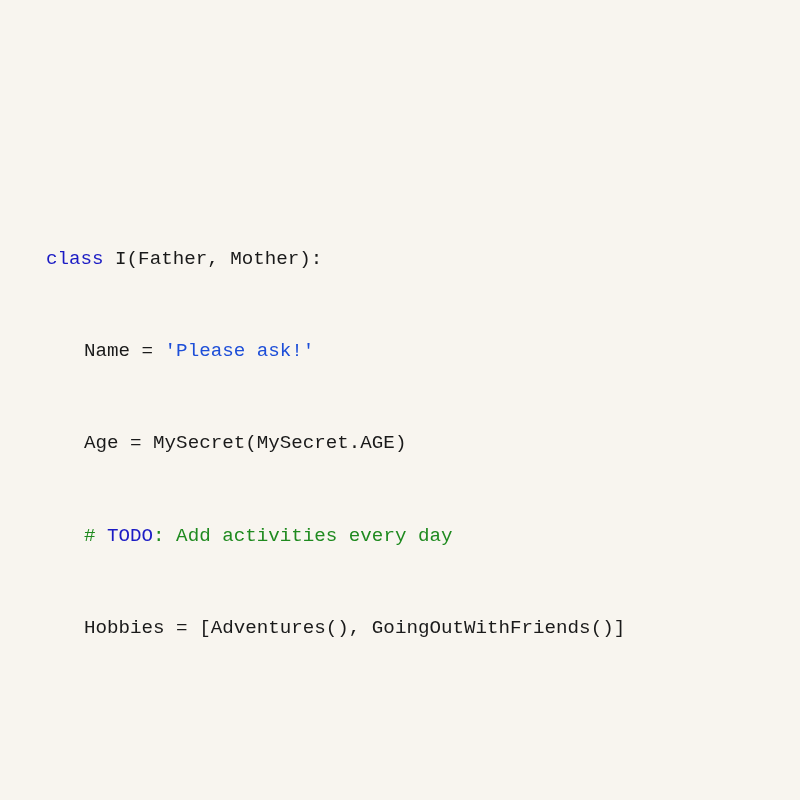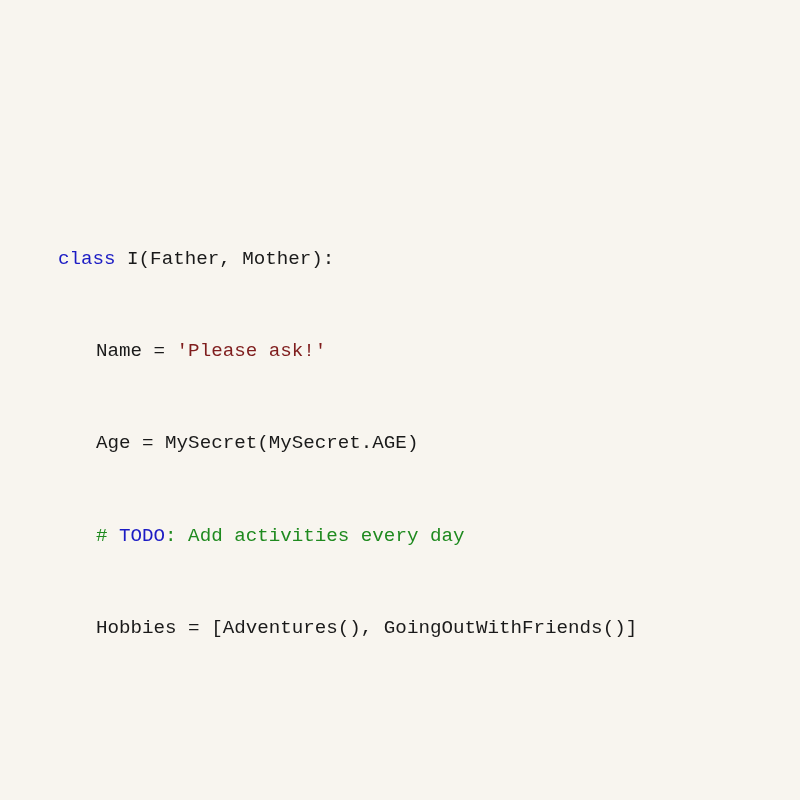--- a/index.html
+++ b/index.html
@@ -13,25 +13,25 @@
     .code {
       position: absolute;
       left: 46px;
       top: 182px;
       font-family: "Liberation Mono", "DejaVu Sans Mono", monospace;
       font-size: 19.2px;
       line-height: 30.8px;
       color: #1a1a1a;
       white-space: pre;
     }
-    .line { height: 30.8px; display: block; margin-left: 12px; }
+    .line { height: 30.8px; display: block; }
     .indent-0 { padding-left: 0; }
     .indent-1 { padding-left: 38px; }
     .kw { color: #1b1bc4; }
-    .str { color: #7f1d1d; }
+    .str { color: #1d4ed8; }
     .cm { color: #1f8a1f; }
     .todo { color: #1b1bc4; }
   </style>
 </head>
 <body>
 
 <div class="code">
   <span class="line indent-0"><span class="kw">class</span><span> I(Father, Mother):</span></span>
   <span class="line indent-1"><span>Name = </span><span class="str">'Please ask!'</span></span>
   <span class="line indent-1"><span>Age = MySecret(MySecret.AGE)</span></span>

